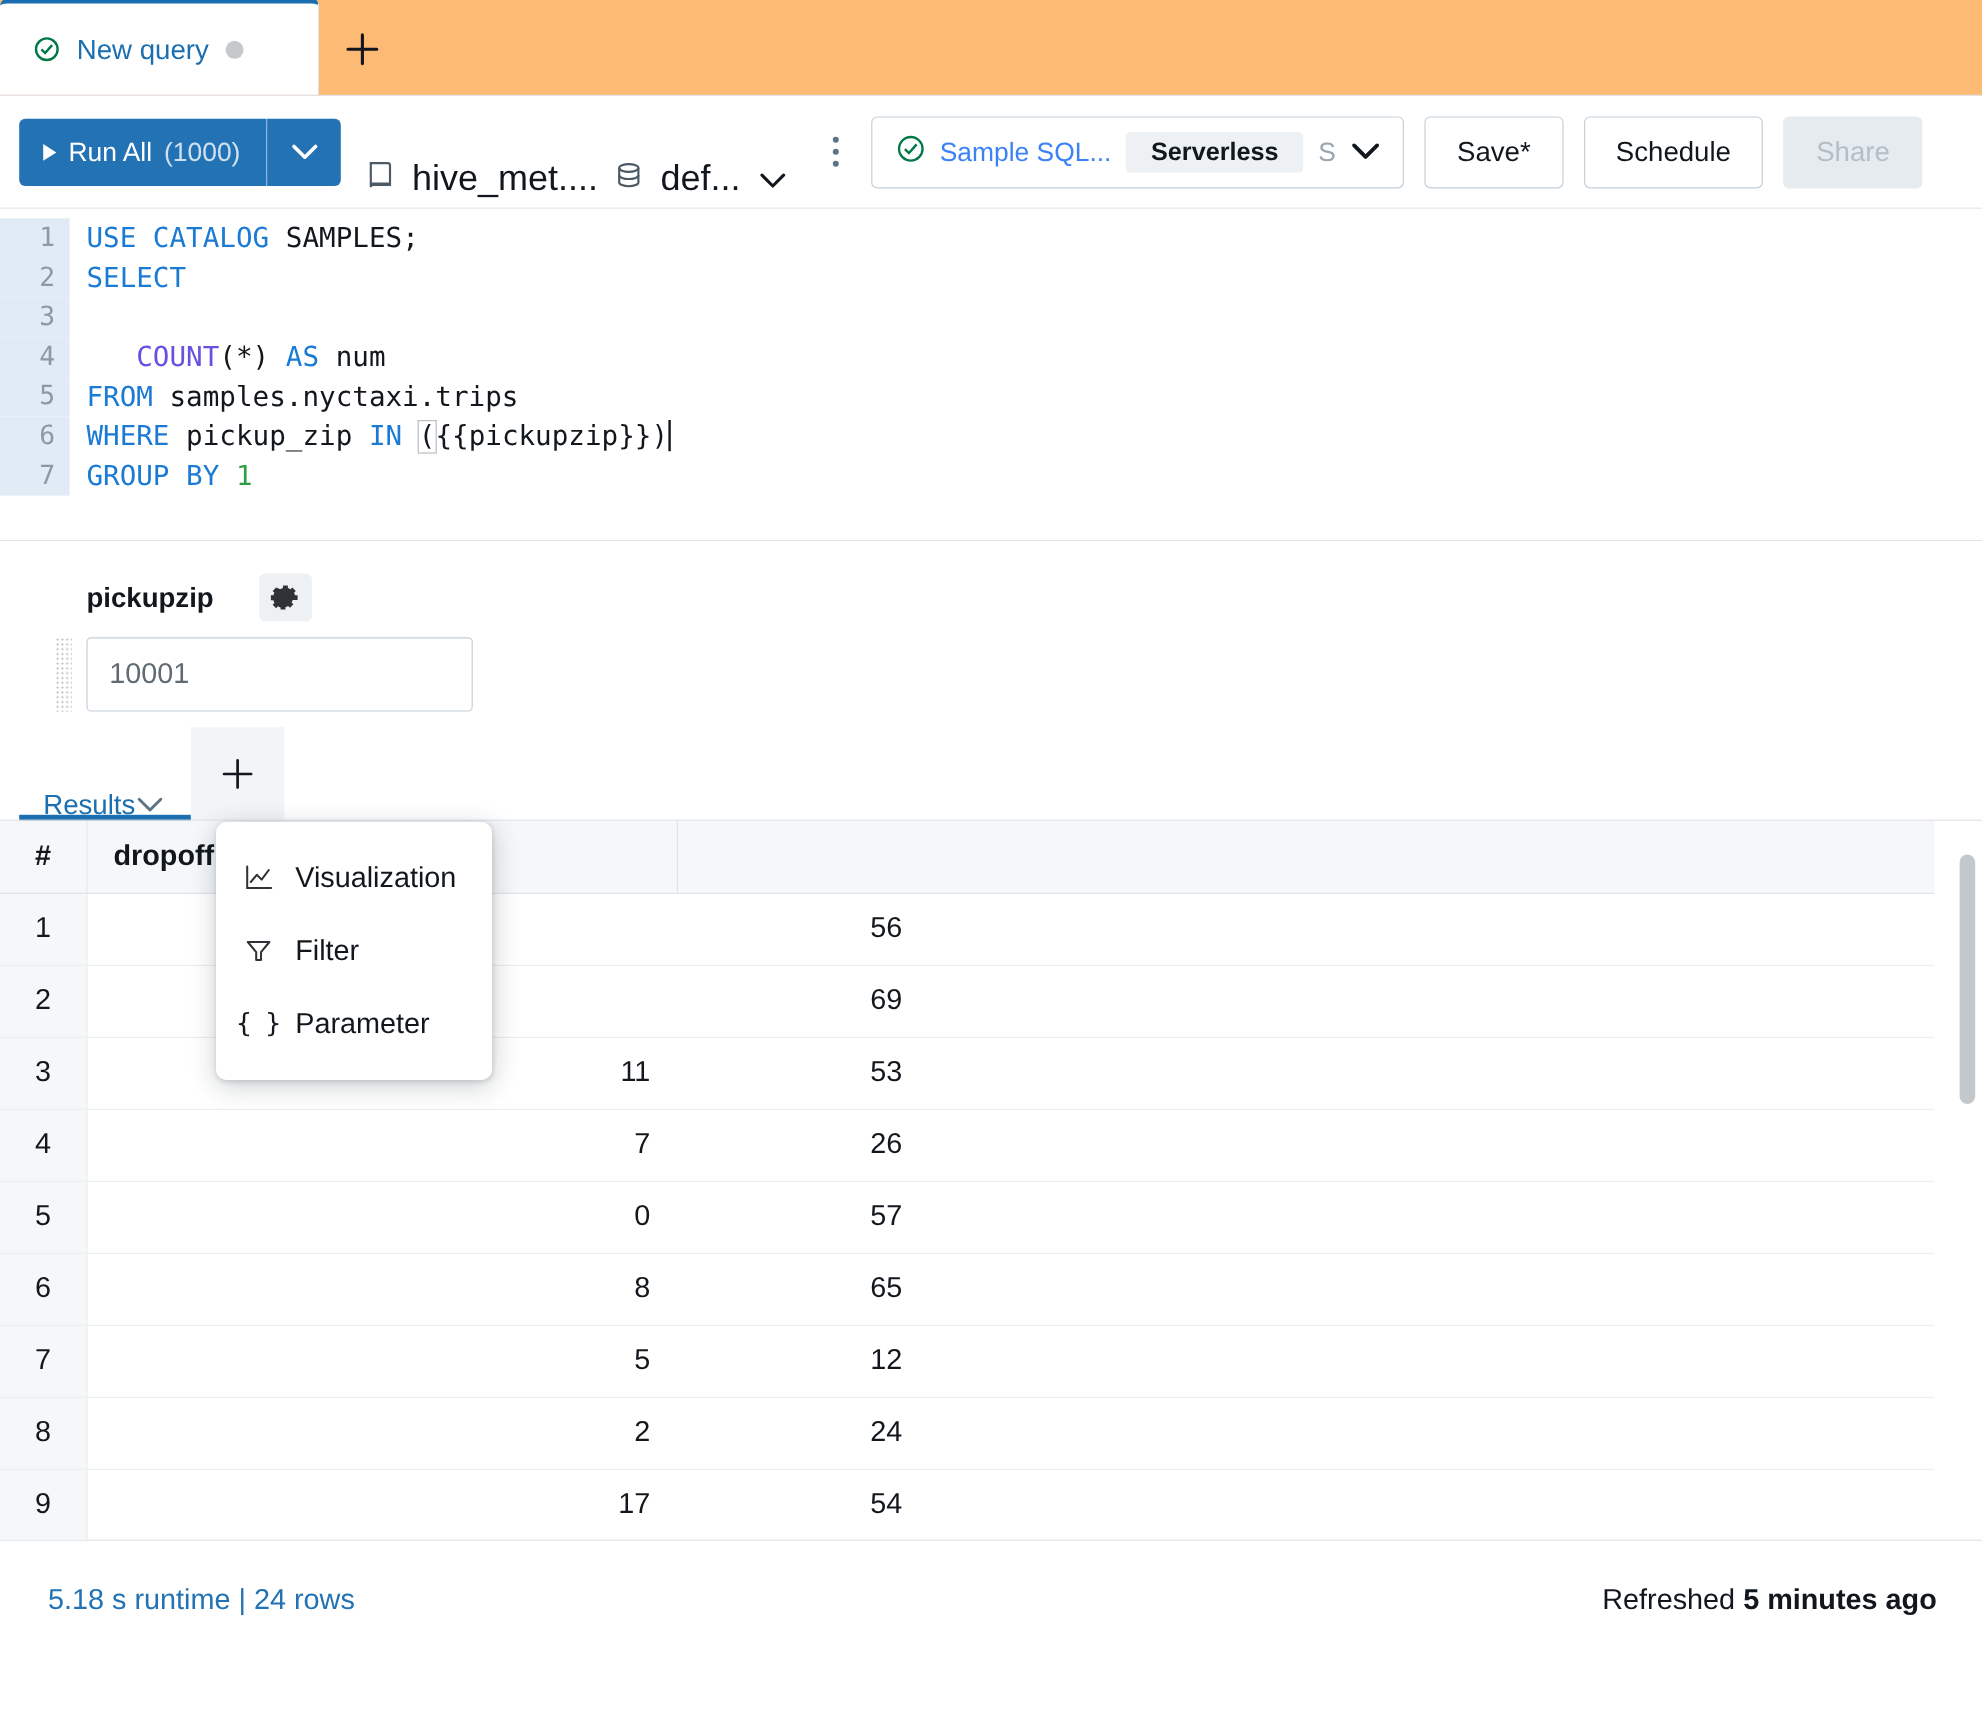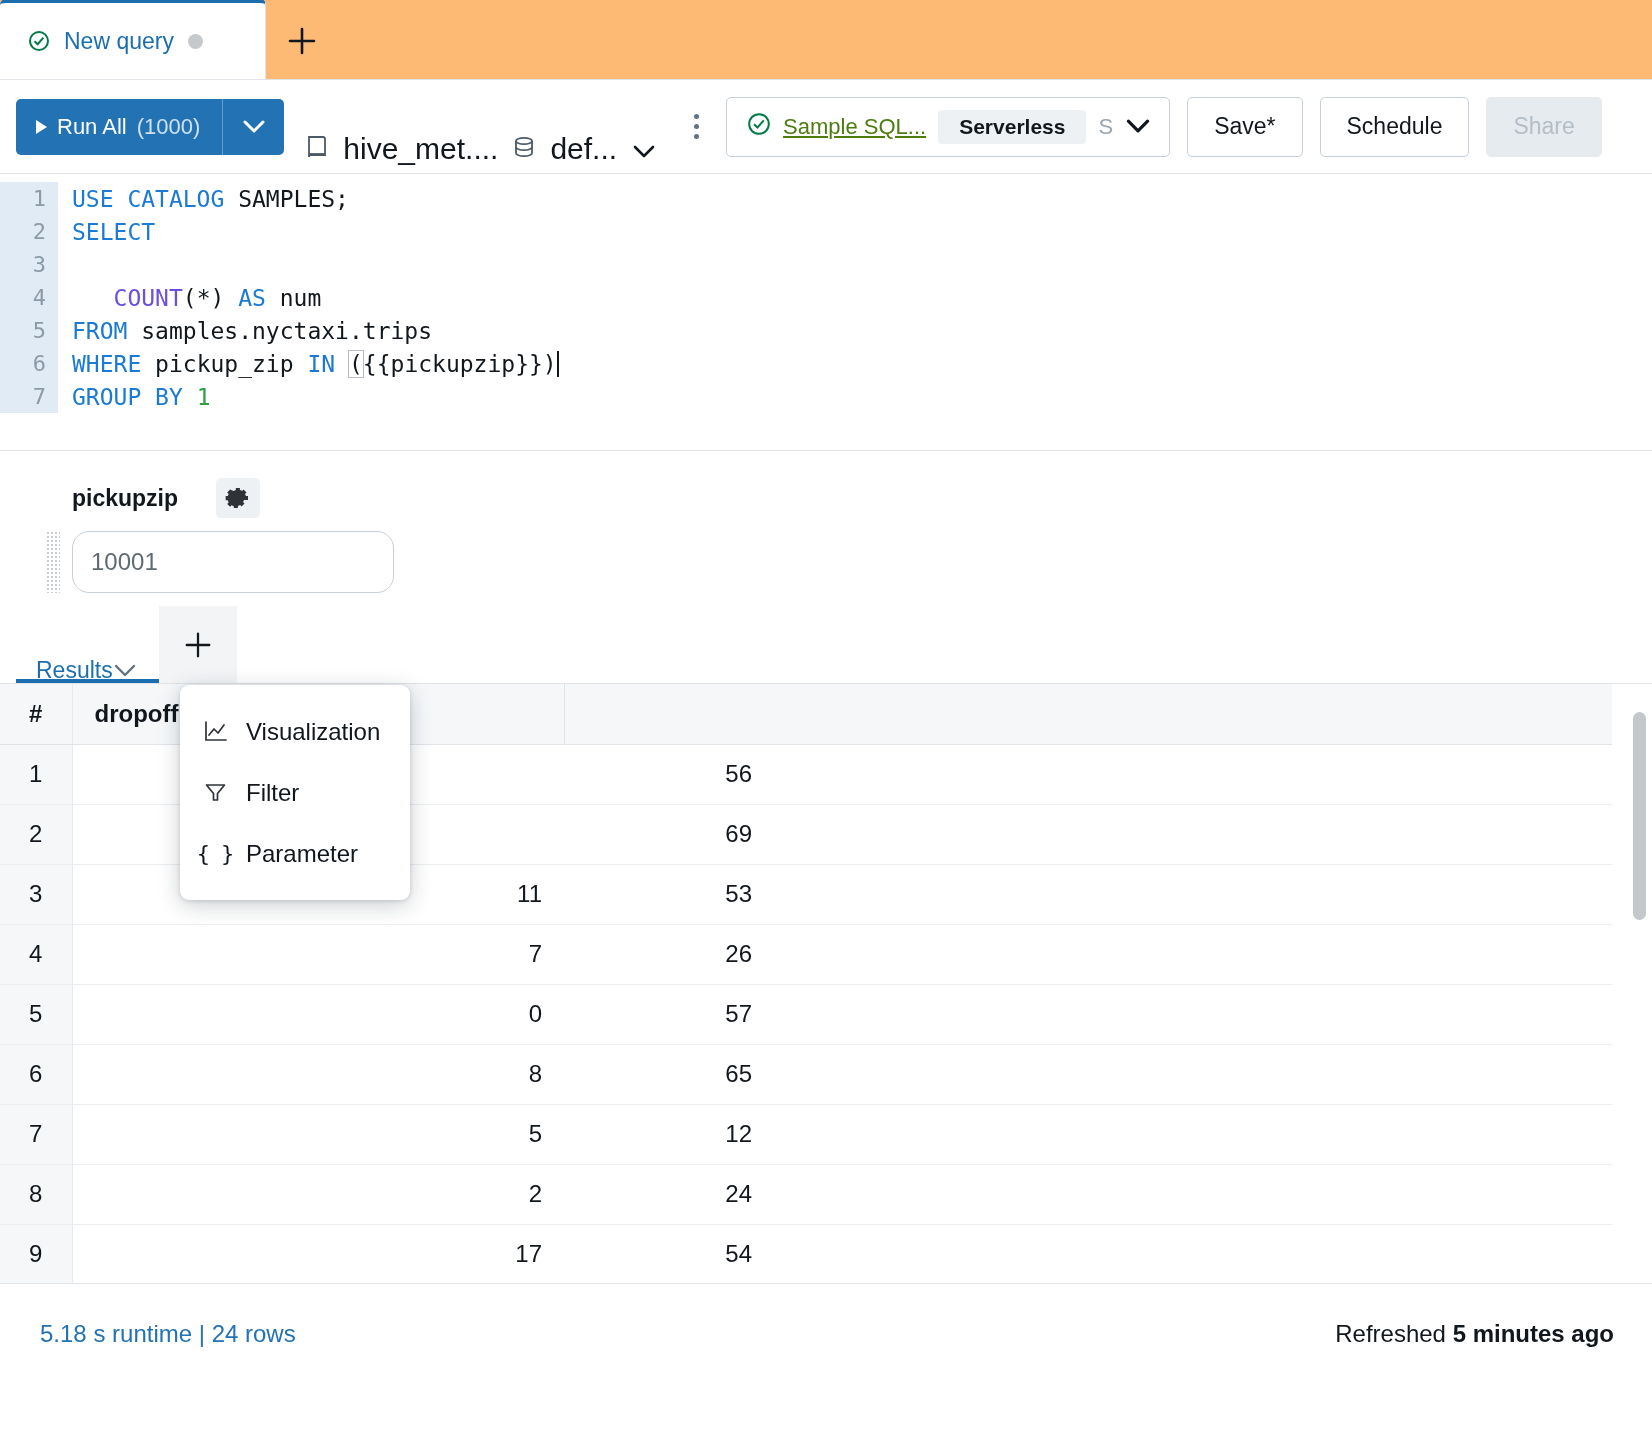--- a/index.html
+++ b/index.html
@@ -108,21 +108,21 @@
   .warehouse-pill {
     height: 60px;
     display: flex; align-items: center; gap: 12px;
     padding: 0 18px 0 20px;
     border: 1px solid #c5d0d9;
     border-radius: 5px;
     font-size: 22px;
     cursor: pointer;
     white-space: nowrap;
   }
-  .warehouse-pill .wname { color: #4d7c0f; text-decoration: underline; }
+  .warehouse-pill .wname { color: #3b82f6; }
   .badge-serverless {
     background: #eef1f3;
     border-radius: 4px;
     font-size: 21px;
     font-weight: bold;
     padding: 5px 21px;
     color: #11171c;
   }
   .wsize { color: #9aa7b1; font-size: 22px; }
 
@@ -208,21 +208,21 @@
   .drag-dots {
     width: 14px; height: 62px;
     margin-left: -26px; margin-right: 12px;
     background-image: radial-gradient(#c8ced3 1px, transparent 1px);
     background-size: 4px 4px;
     cursor: grab;
   }
   .param-input {
     width: 322px; height: 62px;
     border: 1px solid #c5d0d9;
-    border-radius: 17px;
+    border-radius: 4px;
     font-family: inherit;
     font-size: 24px;
     color: #5f6b73;
     padding: 0 18px;
     background: #fff;
   }
 
   
   .res-tabs {
     position: relative;

